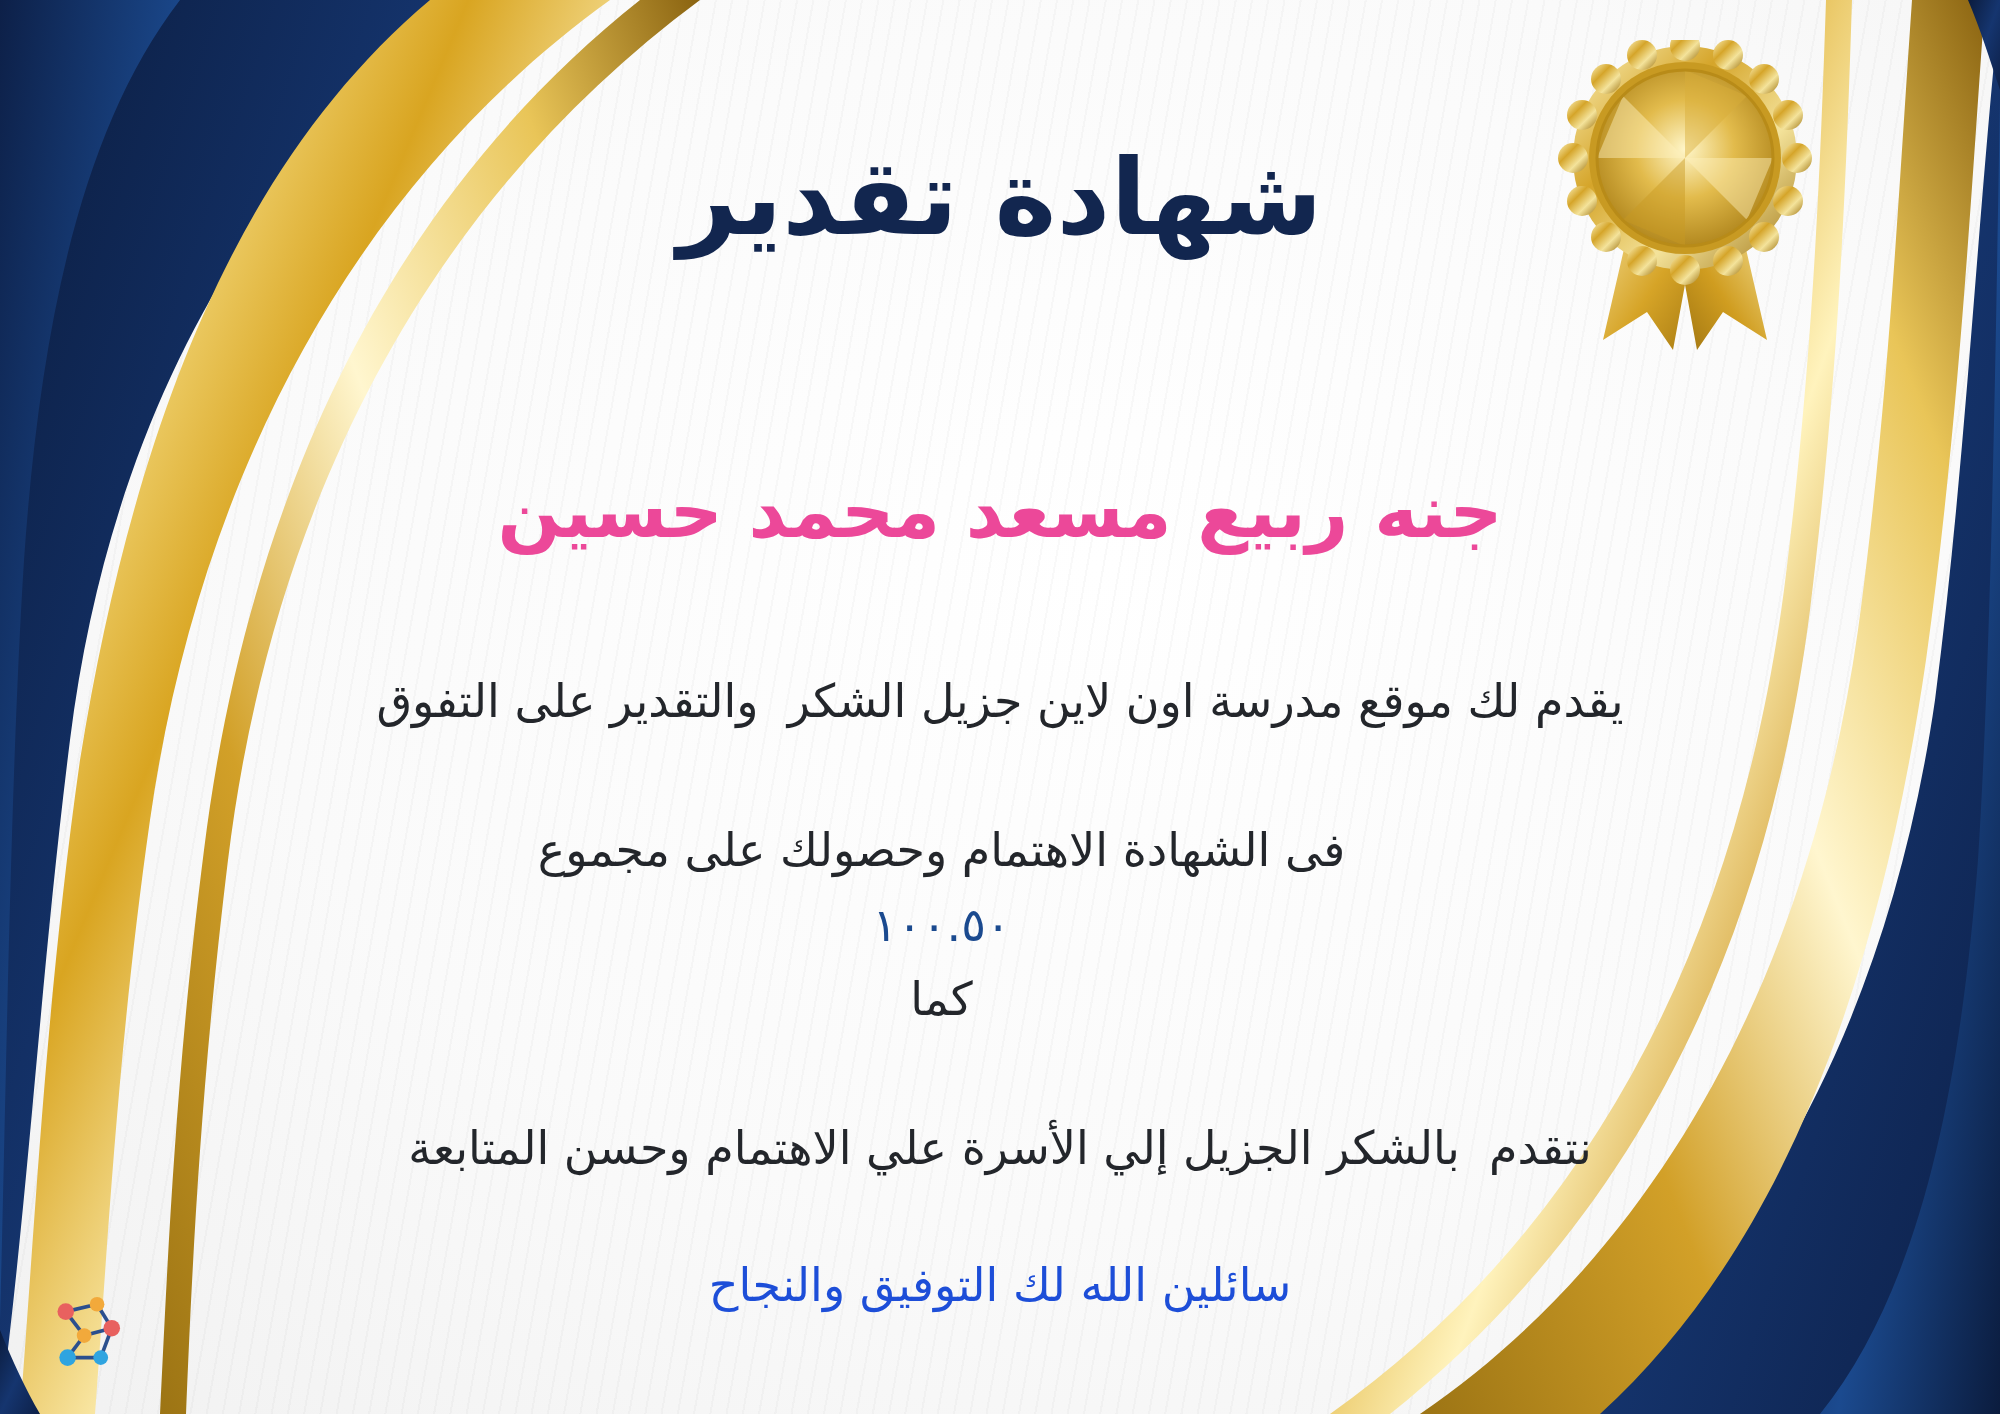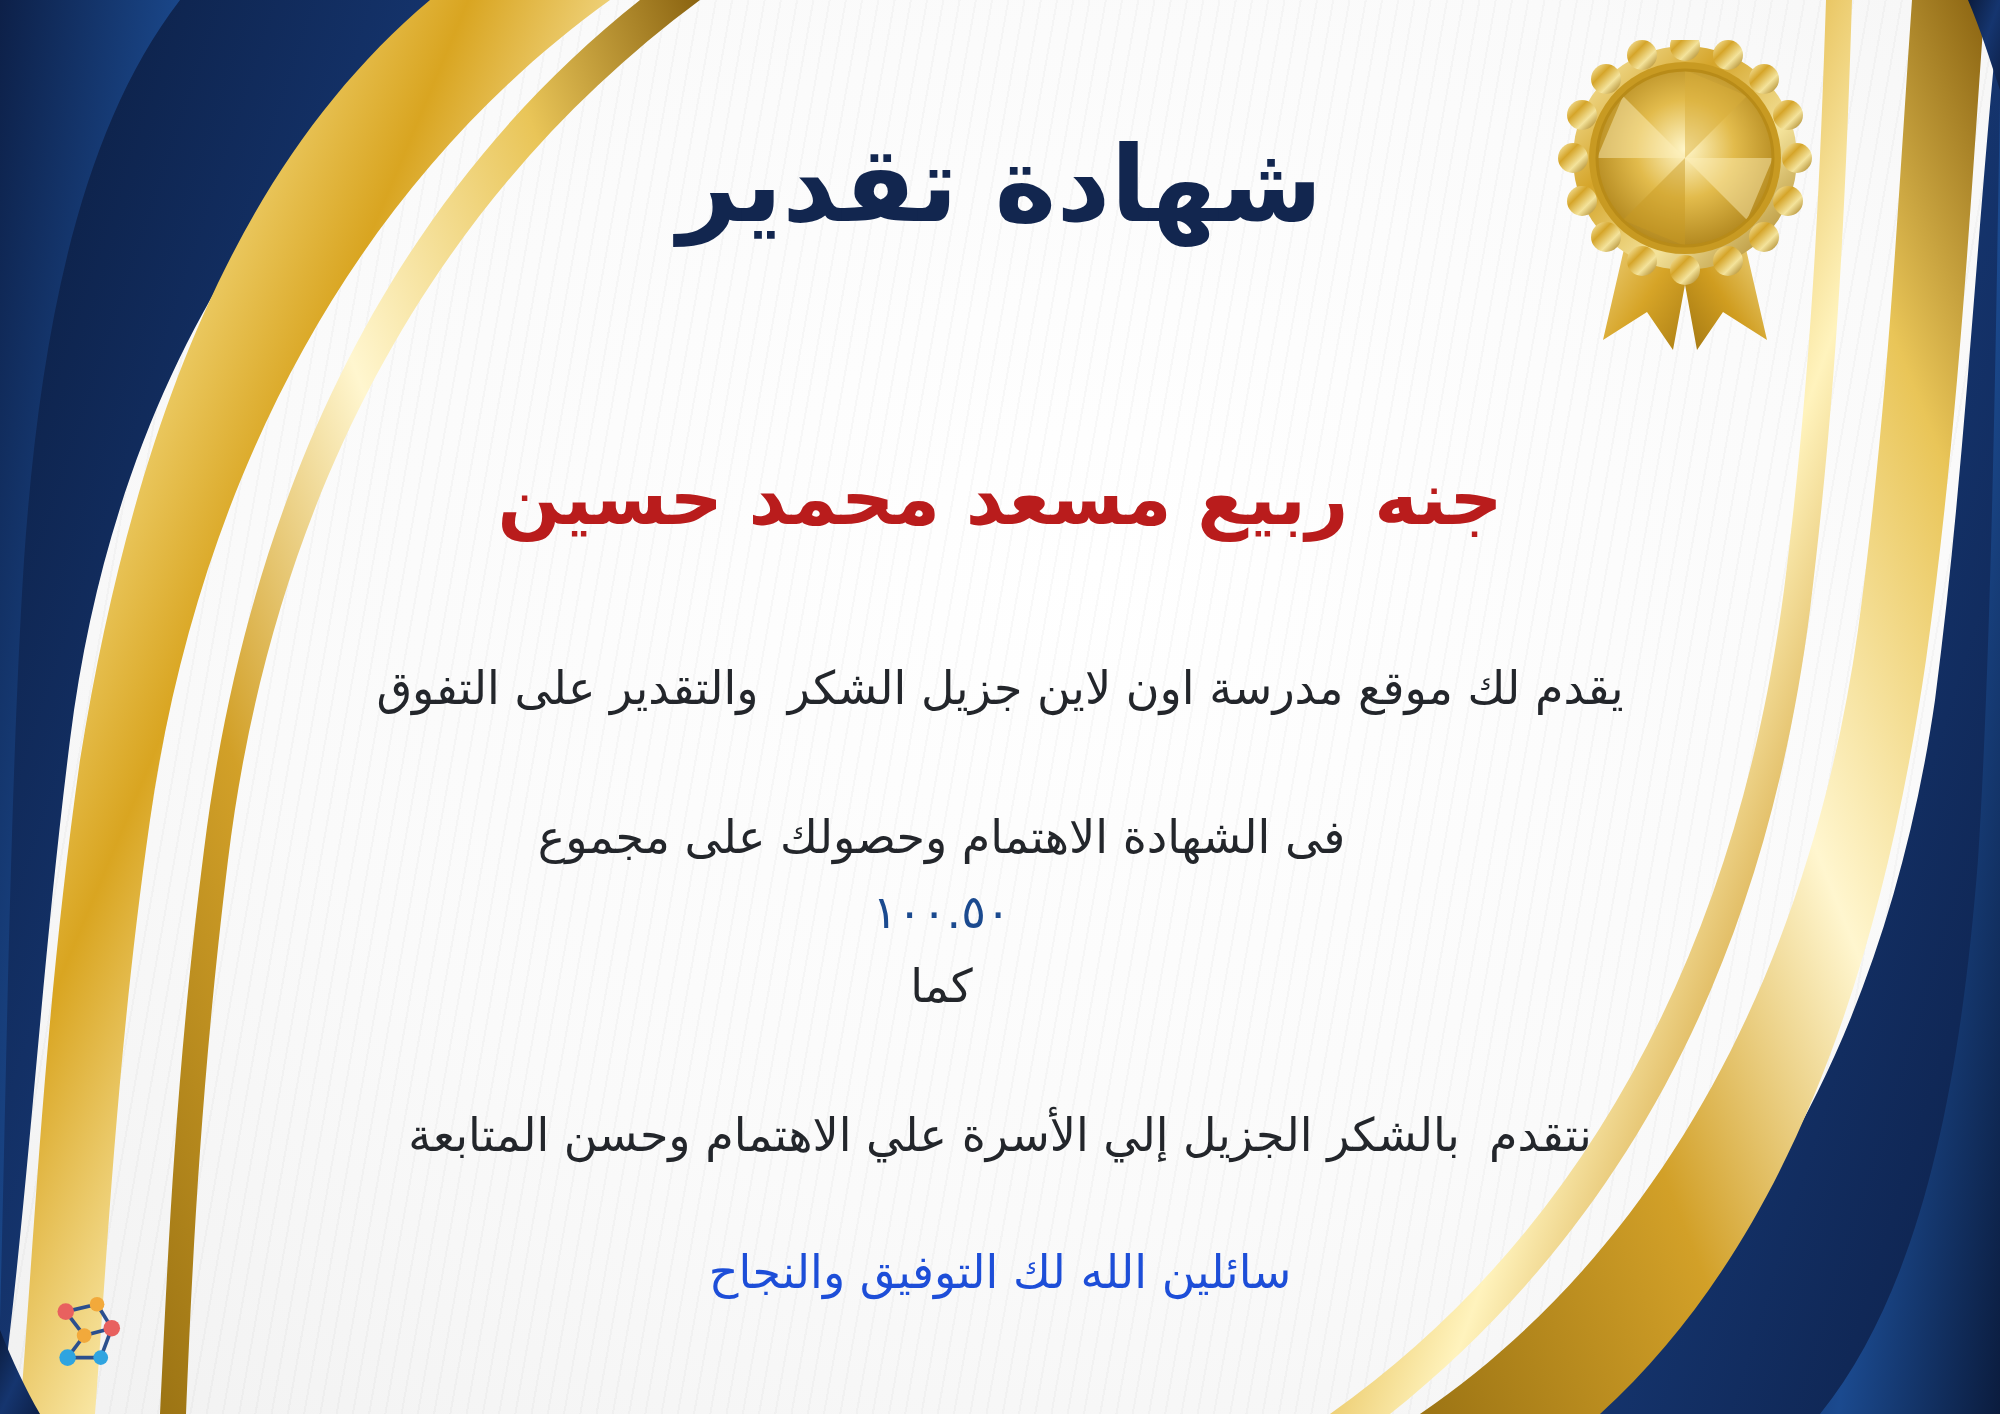--- a/index.html
+++ b/index.html
@@ -49,38 +49,39 @@
   }
 
   
   .content {
     position: absolute;
     inset: 0;
     z-index: 10;
     display: flex;
     flex-direction: column;
     align-items: center;
+    margin-top: 13px;
   }
 
   .cert-title {
     margin-top: 130px;
     font-size: 105px;
     font-weight: 700;
     color: #12264f;
     letter-spacing: 0px;
     line-height: 1.05;
     text-align: center;
     direction: rtl;
   }
 
   .recipient-name {
     margin-top: 215px;
     font-size: 74px;
     font-weight: 700;
-    color: #b91c1c;
+    color: #ec4899;
     text-align: center;
     direction: rtl;
   }
 
   .body-block {
     margin-top: 110px;
     width: 1810px;
     text-align: center;
     direction: rtl;
     color: #23262b;

